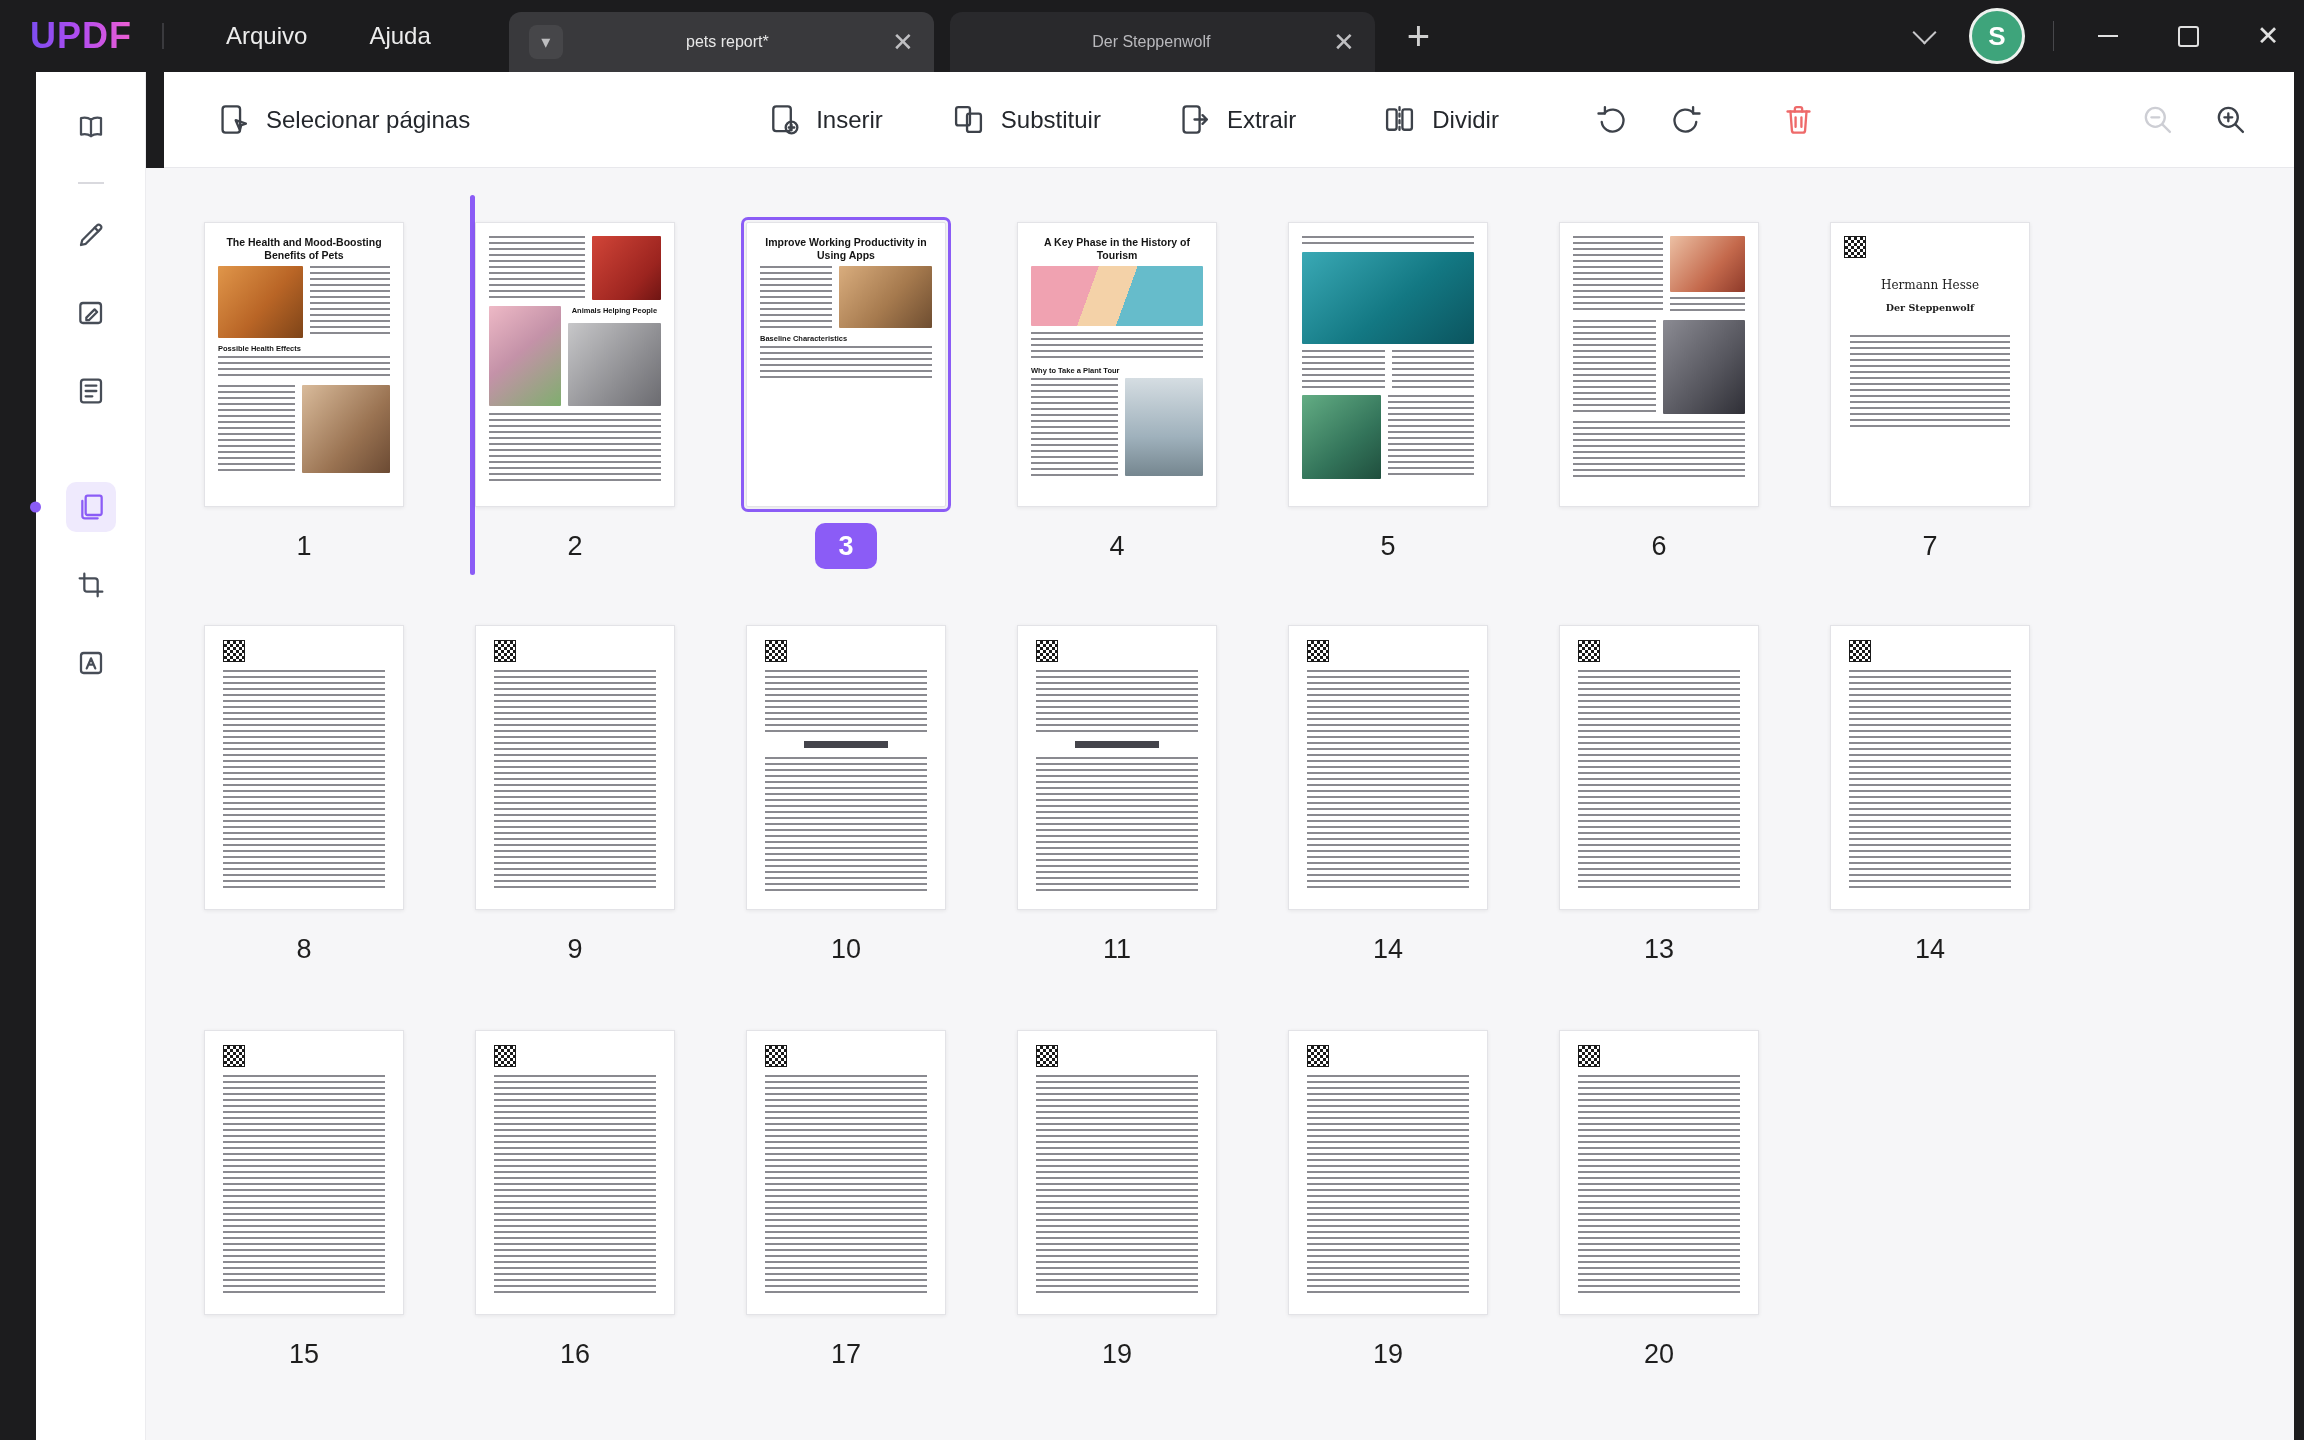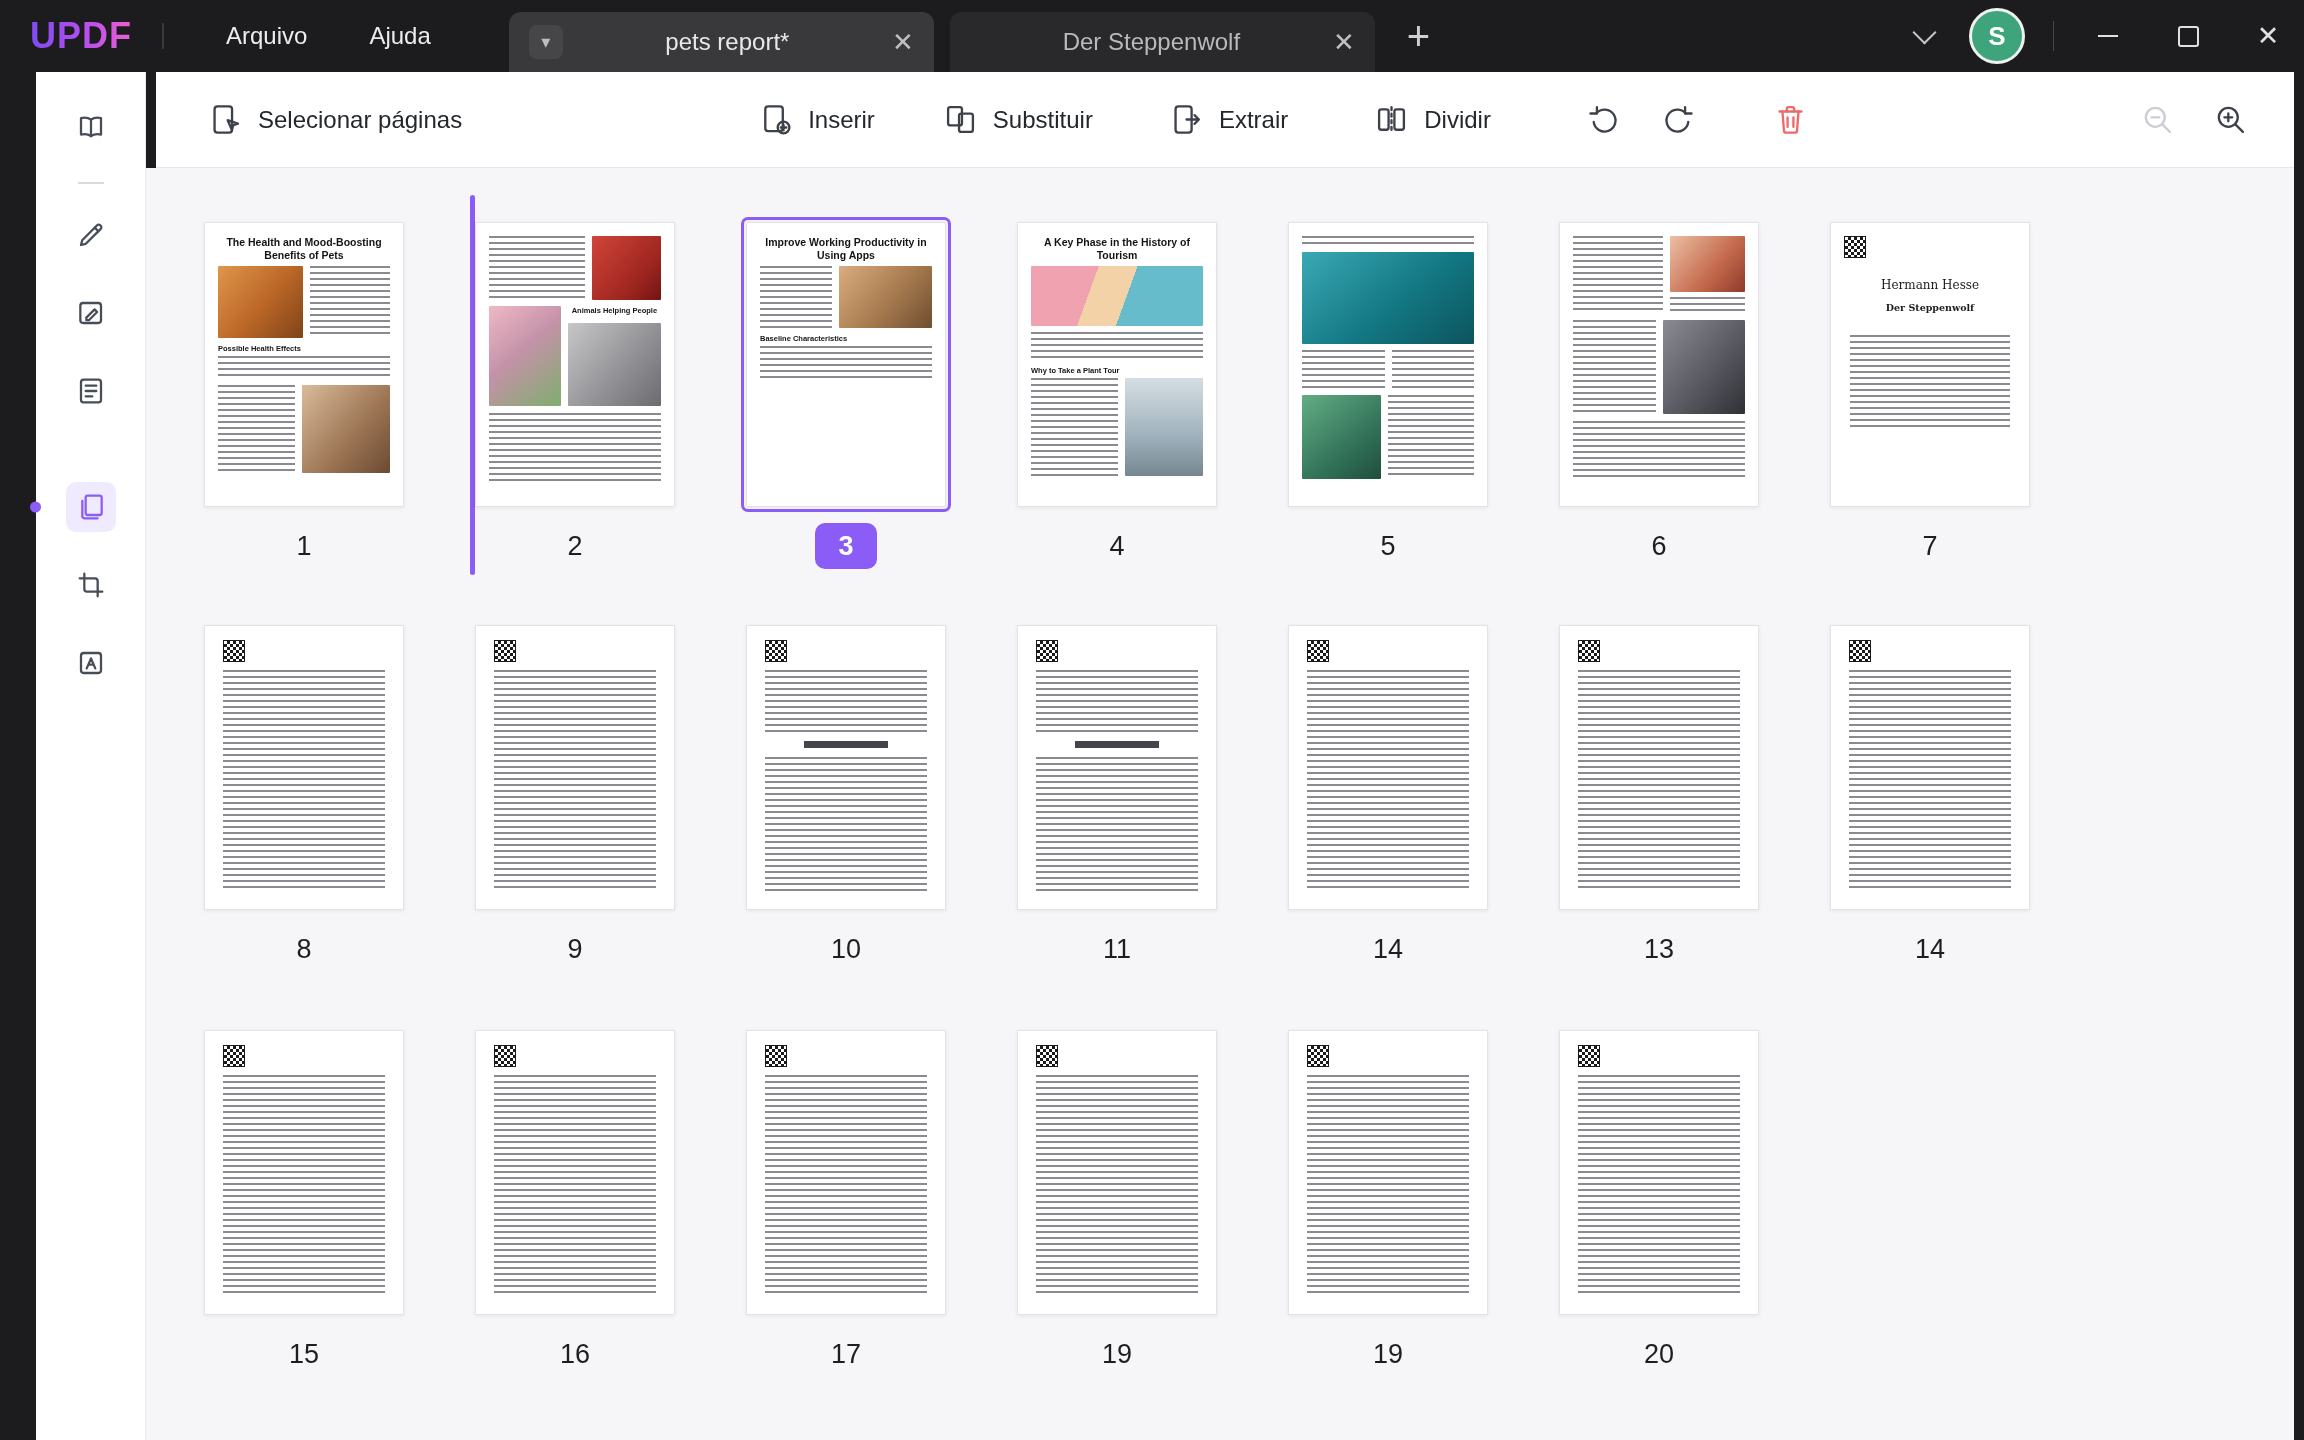--- a/index.html
+++ b/index.html
@@ -15,21 +15,21 @@
     -webkit-background-clip:text;background-clip:text;color:transparent;}
   .tb-sep{width:2px;height:26px;background:#3a3a3e;margin-left:30px;}
   .menu-item{color:#ececec;font-size:24px;margin-left:62px;cursor:pointer;}
   .tabs{display:flex;align-items:flex-end;height:72px;margin-left:78px;}
   .tab{width:425px;height:60px;border-radius:12px 12px 0 0;display:flex;align-items:center;
     padding:0 20px;box-sizing:border-box;cursor:pointer;}
   .tab.active{background:#39393c;color:#e8e8e8;}
   .tab.inactive{background:#29292c;color:#b9b9bd;margin-left:16px;}
   .tab-chevron{width:34px;height:34px;border-radius:8px;background:rgba(255,255,255,.07);
     display:flex;align-items:center;justify-content:center;font-size:18px;color:#bdbdbf;flex:0 0 auto;}
-  .tab-label{flex:1;text-align:center;font-size:24px;white-space:nowrap;overflow:hidden;text-overflow:ellipsis;padding:0 10px;}
+  .tab-label{flex:1;text-align:center;font-size:16px;white-space:nowrap;overflow:hidden;text-overflow:ellipsis;padding:0 10px;}
   .tab-close{font-size:26px;color:#bfbfc2;flex:0 0 auto;line-height:1;}
   .tab-add{font-size:40px;color:#cfcfcf;margin-left:32px;align-self:center;line-height:1;cursor:pointer;}
   .tb-right{margin-left:auto;display:flex;align-items:center;gap:28px;padding-right:10px;}
   .chev-down{width:15px;height:15px;border-right:2.5px solid #c6c6c9;border-bottom:2.5px solid #c6c6c9;
     transform:rotate(45deg);margin-top:-8px;margin-right:8px;}
   .avatar{width:50px;height:50px;border-radius:50%;background:#3EA47B;border:3px solid #eef2ef;
     color:#fff;font-size:26px;font-weight:700;display:flex;align-items:center;justify-content:center;}
   .tb-sep2{width:1px;height:30px;background:#47474b;}
   .win-btn{width:52px;height:52px;display:flex;align-items:center;justify-content:center;cursor:pointer;}
   .min-glyph{width:20px;height:2px;background:#e0e0e0;}
@@ -42,21 +42,21 @@
   .side-item{width:50px;height:50px;display:flex;align-items:center;justify-content:center;
     border-radius:10px;margin-bottom:28px;position:relative;color:#474d57;cursor:pointer;}
   .side-item svg{width:32px;height:32px;stroke:currentColor;fill:none;stroke-width:1.7;
     stroke-linecap:round;stroke-linejoin:round;}
   .side-divider{width:26px;height:2px;background:#d9d9de;margin:2px 0 26px;}
   .side-item.gap{margin-top:38px;}
   .side-item.active{background:#efeafd;color:#8b5cf6;}
   .side-item.active::before{content:"";position:absolute;left:-36px;top:50%;transform:translateY(-50%);
     width:11px;height:11px;border-radius:50%;background:#8b5cf6;}
   
-  .toolbar{position:absolute;top:72px;left:156px;right:10px;height:96px;background:#ffffff;
+  .toolbar{position:absolute;top:72px;left:164px;right:10px;height:96px;background:#ffffff;
     border-bottom:1px solid #e8e8ec;display:flex;align-items:center;box-sizing:border-box;
     padding:0 34px;z-index:4;}
   .tool-btn{display:flex;align-items:center;gap:15px;font-size:24px;color:#24272c;cursor:pointer;white-space:nowrap;}
   .tool-btn svg,.icon-btn svg{width:35px;height:35px;stroke:#3d424a;fill:none;stroke-width:1.6;
     stroke-linecap:round;stroke-linejoin:round;}
   .icon-btn{display:flex;align-items:center;justify-content:center;cursor:pointer;}
   .icon-btn.danger svg{stroke:#ee6a6a;}
   .icon-btn.dim svg{stroke:#cdced4;}
   .ml-select{margin-left:18px;}
   .ml-insert{margin-left:296px;}

